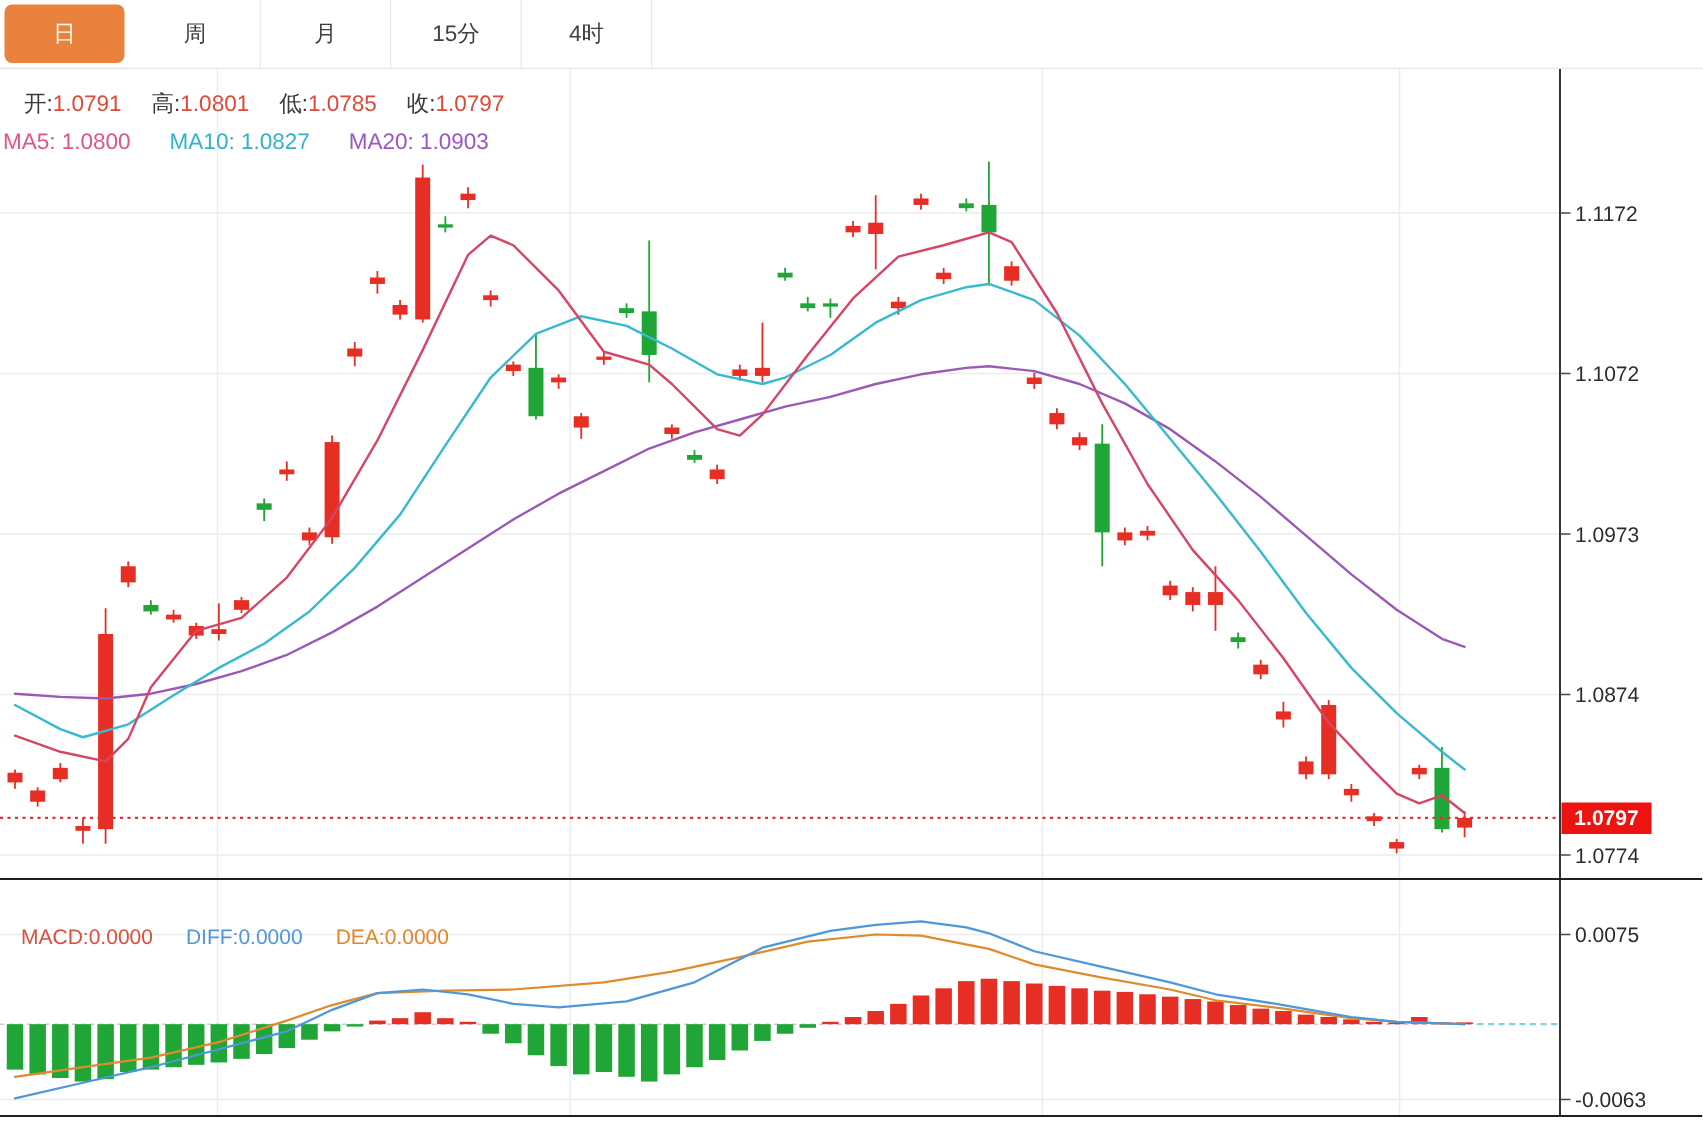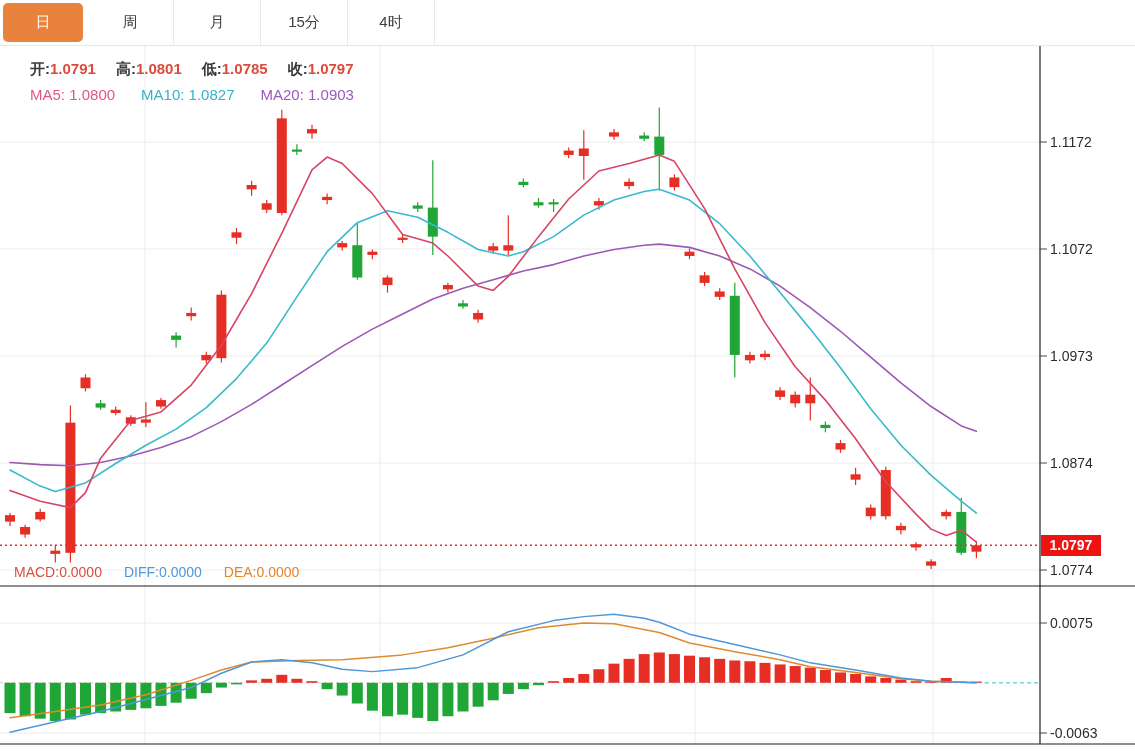--- a/index.html
+++ b/index.html
@@ -12,28 +12,28 @@
   
   .tabbar{position:absolute;left:0;top:0;width:1135px;height:46px;background:#fff;
           border-bottom:1px solid #e7e7e7;display:flex;align-items:stretch;z-index:3;box-sizing:border-box;}
   .tab{width:87px;display:flex;align-items:center;justify-content:center;
        font-size:15px;color:#404040;border-right:1px solid #e9e9e9;box-sizing:border-box;cursor:pointer;background:#fff;}
   .tab.active{background:#e8823c;color:#fdf8ee;border-radius:5px;border-right:none;
               width:80px;margin:3px 4px 3px 3px;}
   .tab-filler{flex:1;background:#fff;}
 
   
-  .quote-row{position:absolute;left:30px;top:60px;font-size:15px;z-index:2;white-space:nowrap;font-weight:bold;}
+  .quote-row{position:absolute;left:16px;top:60px;font-size:15px;z-index:2;white-space:nowrap;}
   .quote-row .lbl{color:#3a3a3a;}
   .quote-row .val{color:#dd4a3a;margin-right:20px;}
-  .ma-row{position:absolute;left:30px;top:86px;font-size:15px;z-index:2;white-space:nowrap;}
+  .ma-row{position:absolute;left:2px;top:86px;font-size:15px;z-index:2;white-space:nowrap;}
   .ma-row .ma5{color:#e0558c;margin-right:26px;}
   .ma-row .ma10{color:#35b3c6;margin-right:26px;}
   .ma-row .ma20{color:#9b59c0;}
-  .macd-row{position:absolute;left:14px;top:564px;font-size:14px;z-index:2;white-space:nowrap;}
+  .macd-row{position:absolute;left:14px;top:616px;font-size:14px;z-index:2;white-space:nowrap;}
   .macd-row .macd{color:#d9503f;margin-right:22px;}
   .macd-row .diff{color:#4e97d9;margin-right:22px;}
   .macd-row .dea{color:#e2862c;}
 
   
   .price-tag{position:absolute;left:1041px;top:535px;min-width:60px;height:21px;background:#ee1210;
              color:#fff;font-size:14px;font-weight:bold;display:flex;align-items:center;
              justify-content:center;z-index:2;padding:0 3px;box-sizing:border-box;}
 </style>
 </head>

